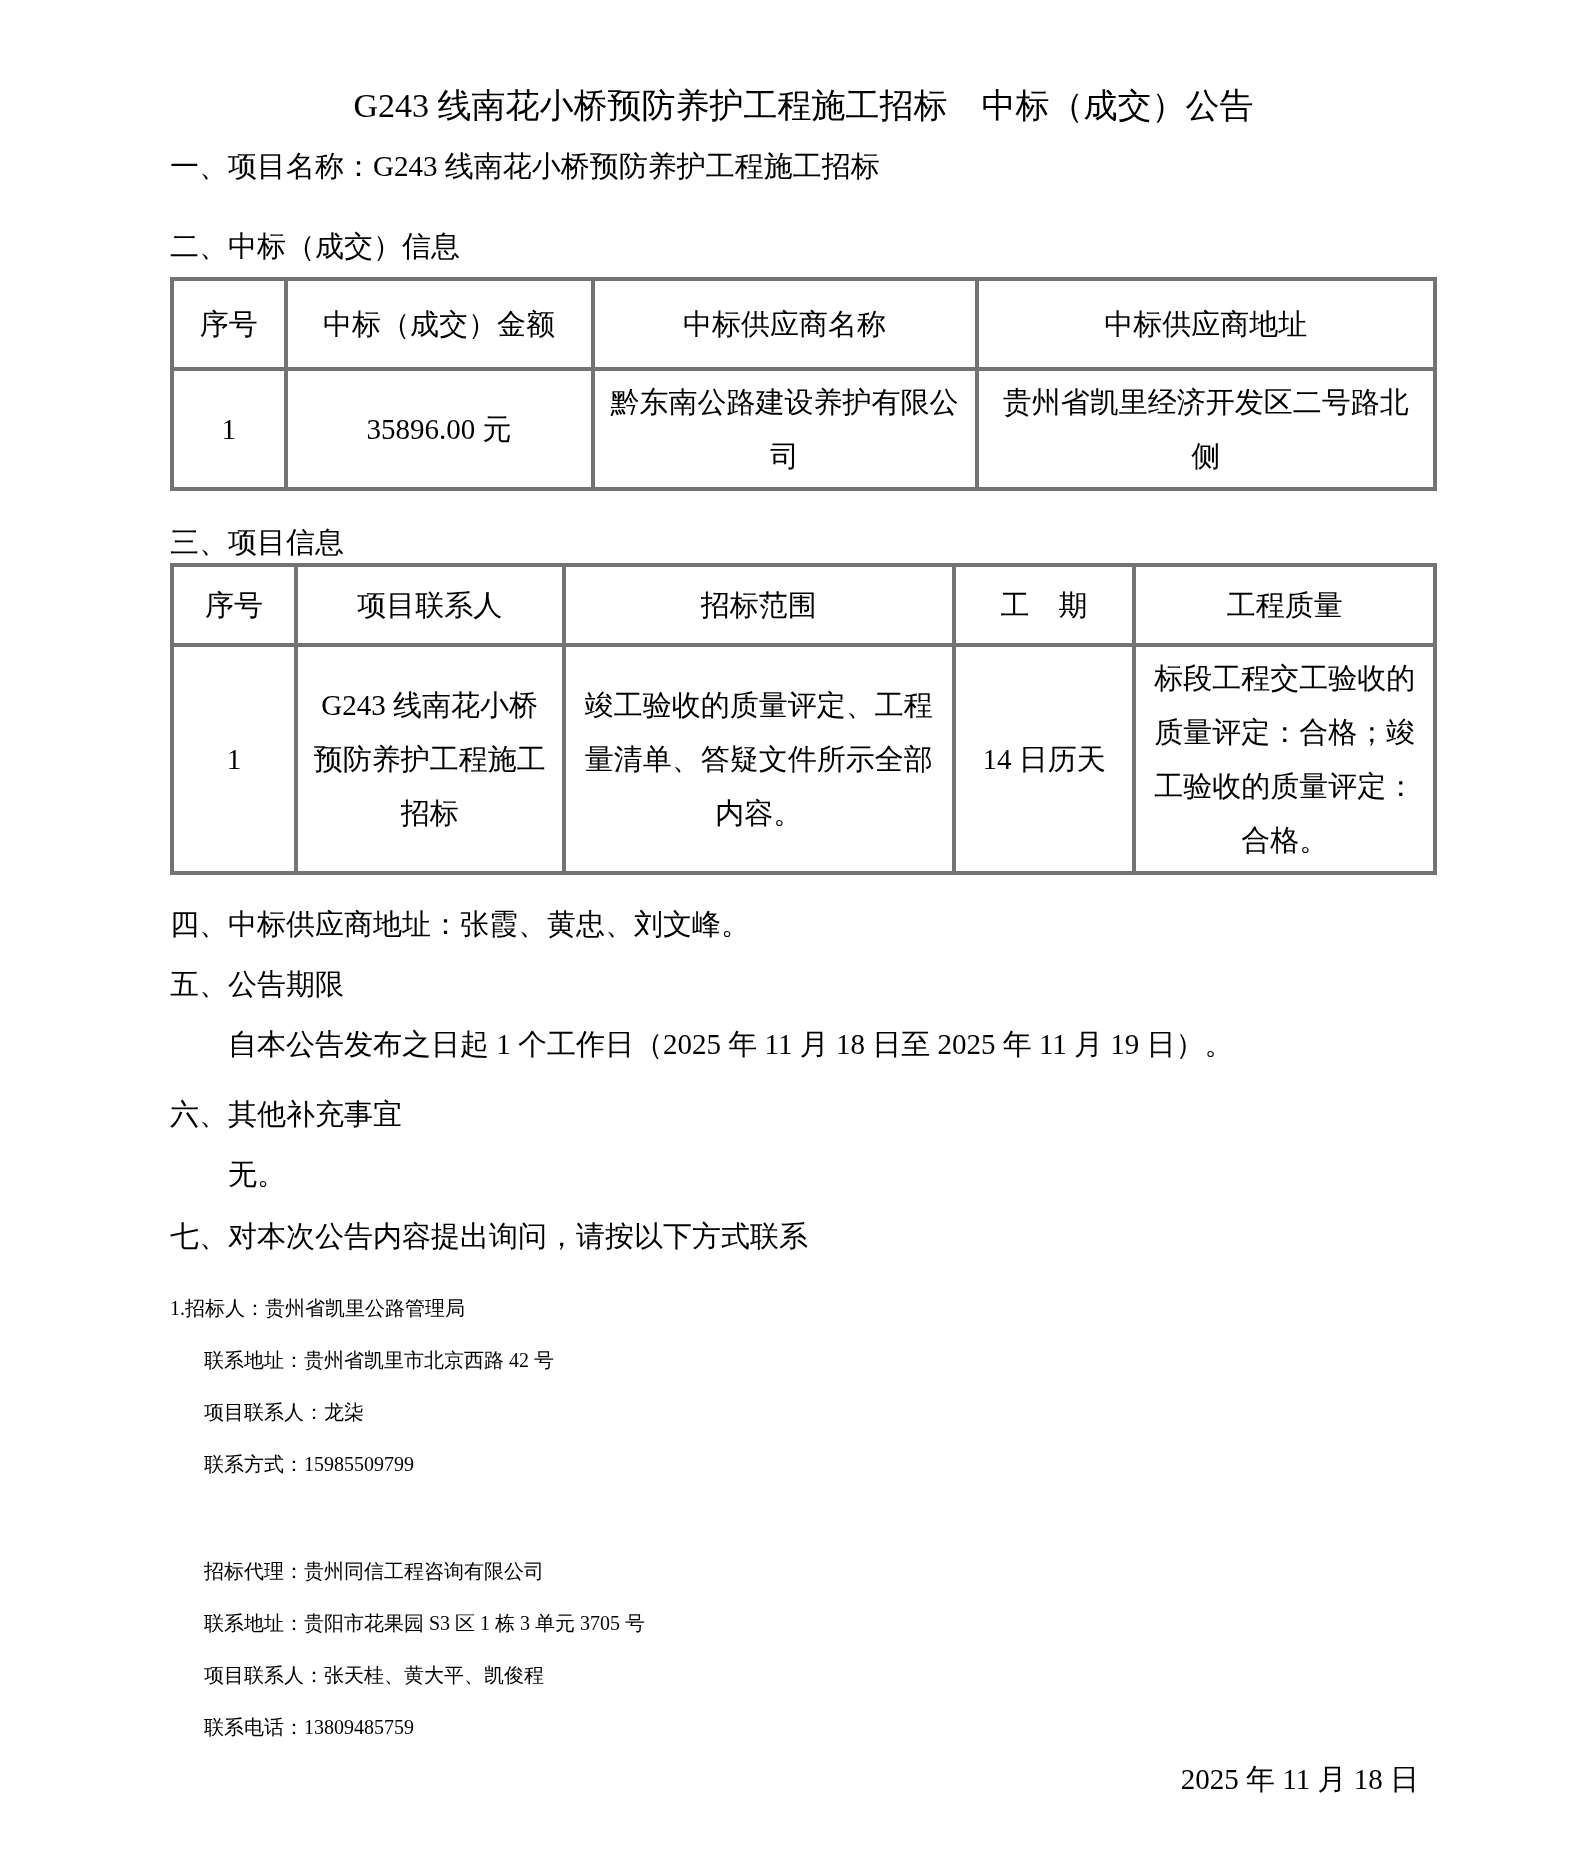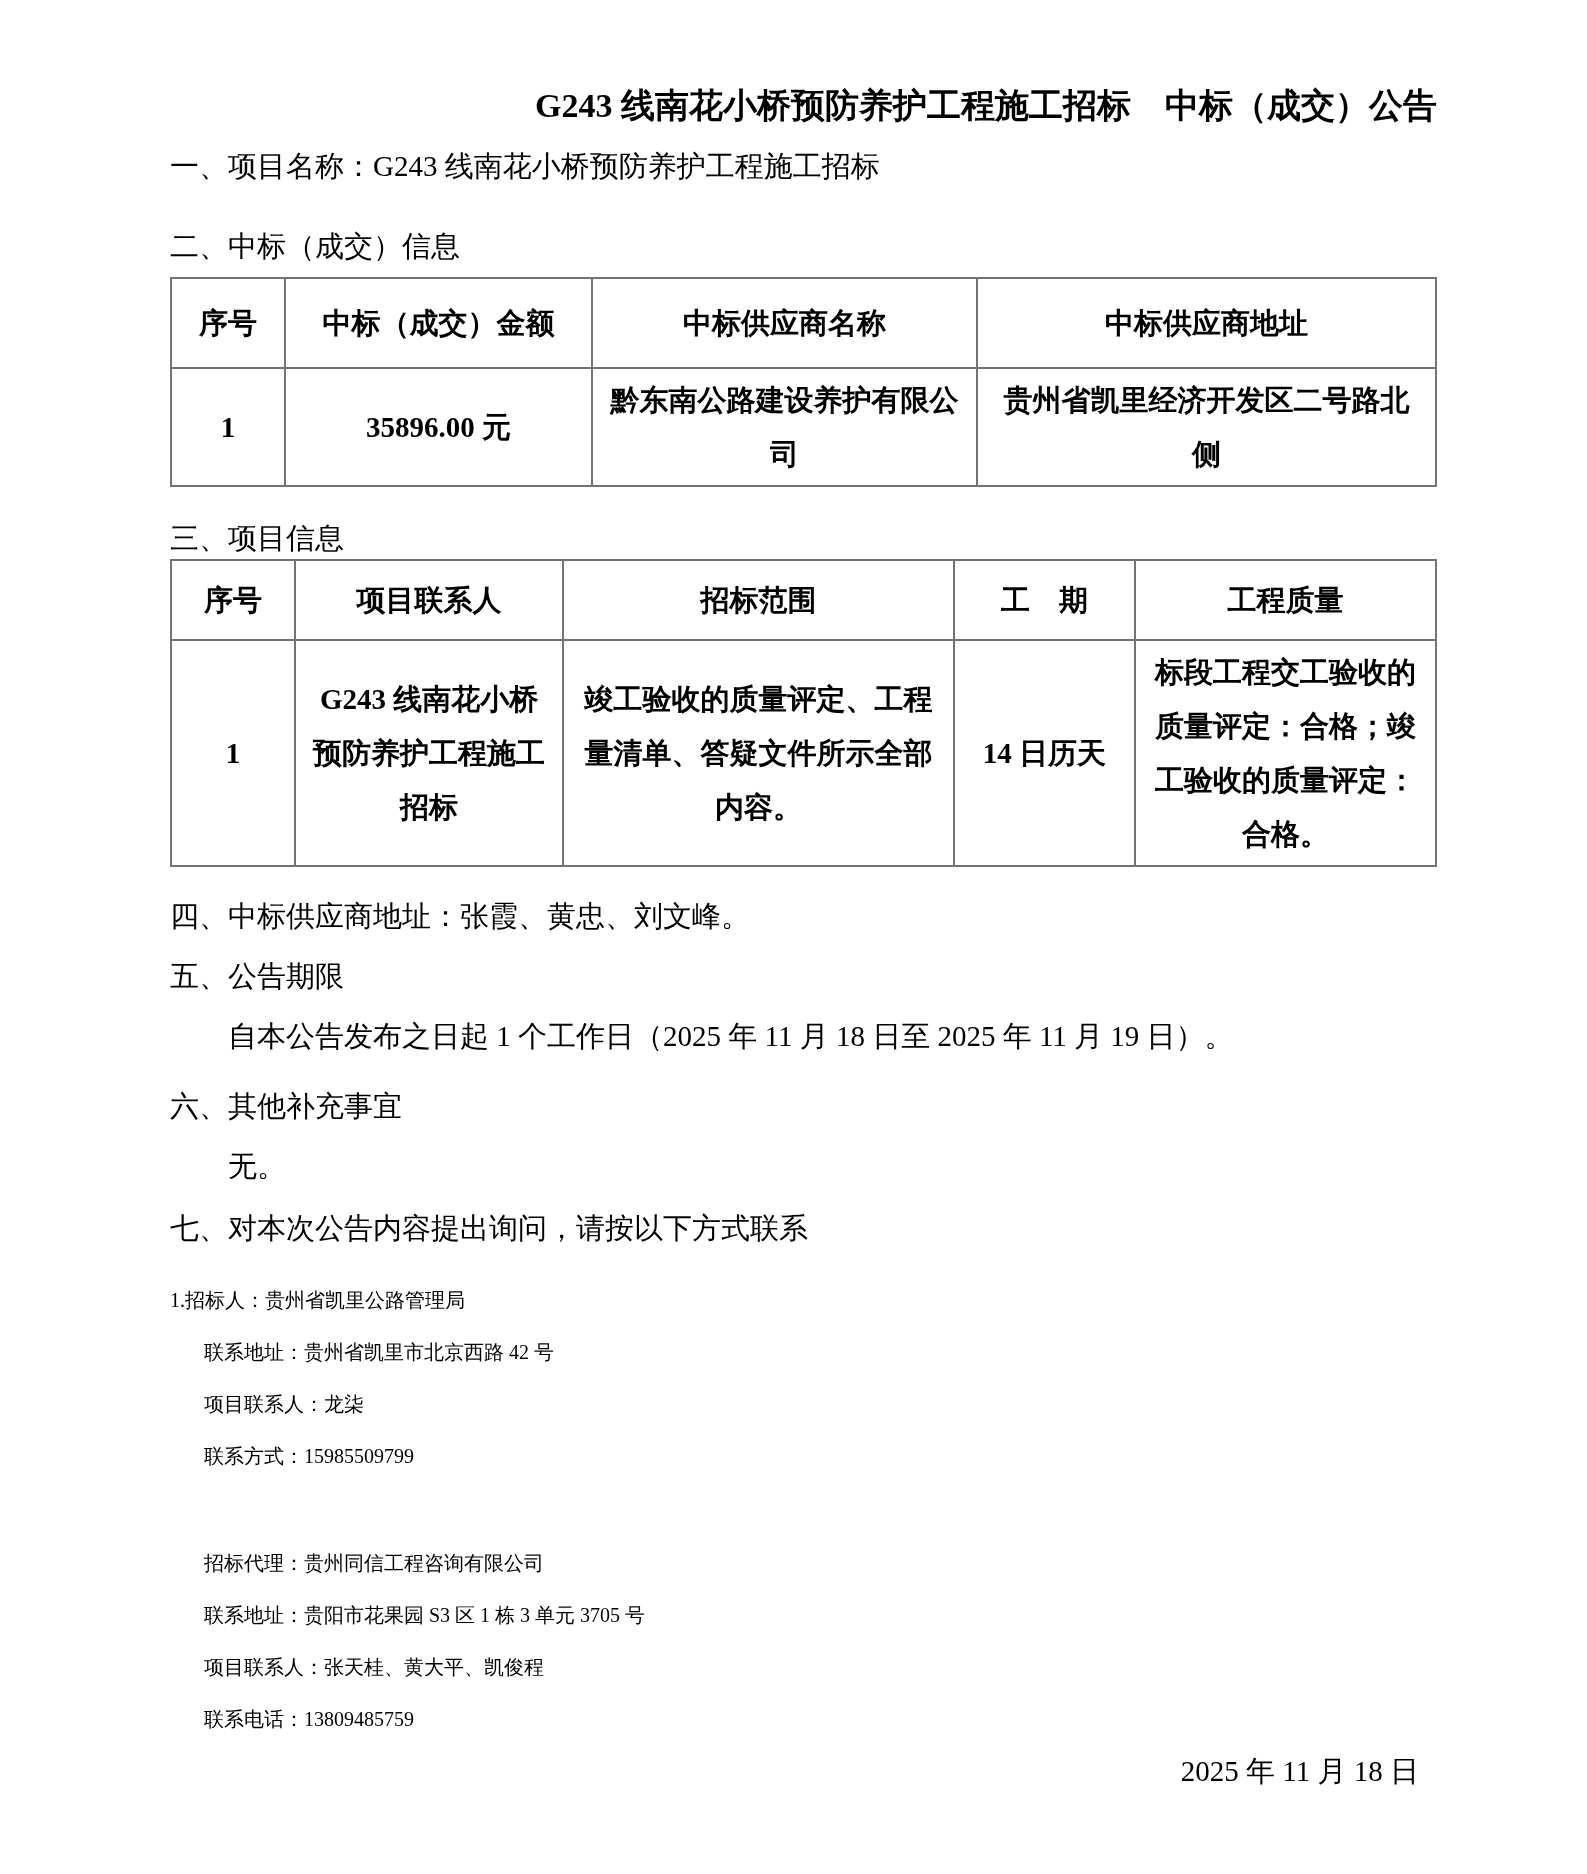--- a/index.html
+++ b/index.html
@@ -3,40 +3,40 @@
 <meta charset="utf-8">
 <style>
   html,body { margin:0; padding:0; background:#ffffff; }
   .page {
     width:1587px; height:1874px; background:#ffffff; color:#000;
     font-family:"Liberation Serif","DejaVu Serif",serif;
     position:relative; overflow:hidden; box-sizing:border-box;
     padding:85px 150px 0 170px;
   }
   .doc-title {
-    font-size:34px; font-weight:bold; text-align:right;
+    font-size:34px; font-weight:normal; text-align:center;
     line-height:42px; margin:0 0 18px 0;
   }
   .line { font-size:29px; line-height:42px; margin:0; }
   .h2 { margin-top:38px; }
   .h3 { margin-top:30px; }
   .h4 { margin-top:28px; }
   .h5 { margin-top:18px; }
   .h6 { margin-top:28px; }
   .h7 { margin-top:20px; }
   .p-indent { padding-left:58px; margin-top:18px; }
   table.tbl {
     border-collapse:collapse; width:100%; table-layout:fixed;
     font-size:29px;
   }
   .tbl1 { margin-top:10px; }
   .tbl2 { margin-top:0; }
   table.tbl th, table.tbl td {
-    border:2px solid #737373; text-align:center; vertical-align:middle;
-    font-weight:bold; padding:4px 12px; line-height:54px;
+    border:4px solid #737373; text-align:center; vertical-align:middle;
+    font-weight:normal; padding:4px 12px; line-height:54px;
     overflow:hidden; box-sizing:border-box;
   }
   .tbl1 tr.hdr  { height:90px; }
   .tbl1 tr.data { height:118px; }
   .tbl2 tr.hdr  { height:80px; }
   .tbl2 tr.data { height:217px; }
   .contacts { margin-top:25px; }
   .contacts.agent { margin-top:55px; }
   .c-line { font-size:20px; line-height:52px; margin:0; }
   .c-sub { padding-left:34px; }

